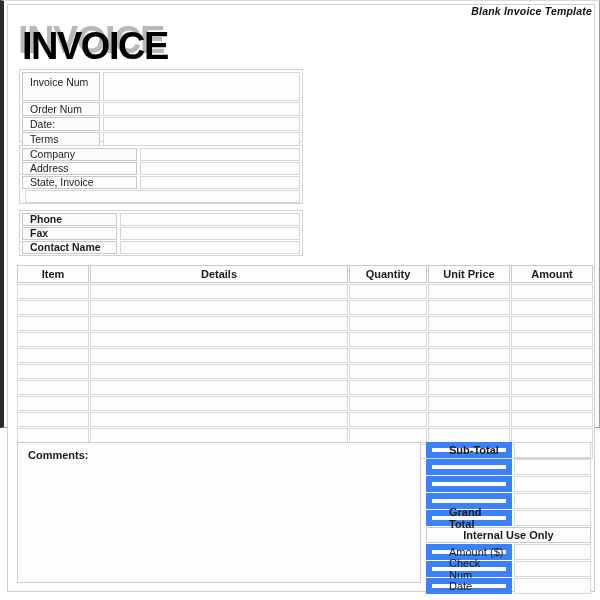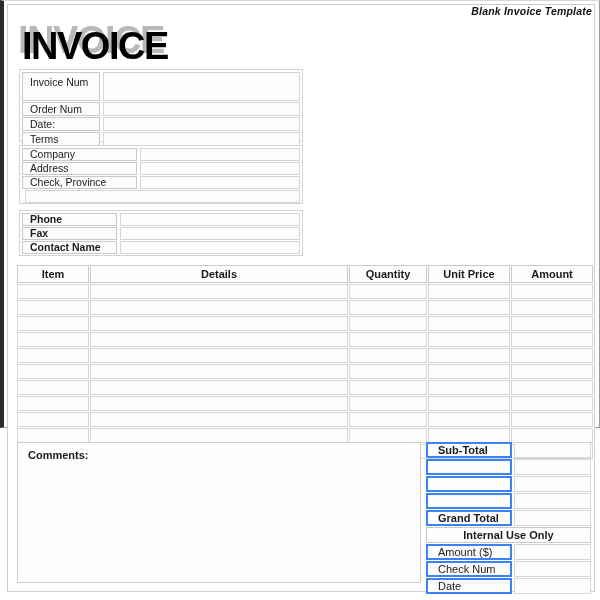--- a/index.html
+++ b/index.html
@@ -146,25 +146,25 @@
     font-size:11px; font-weight:bold; color:#1a1a1a;
     padding:6px 0 0 10px;
   }
 
   
   #totals{ position:absolute; left:418px; top:437px; width:165px; }
   .trow{ display:flex; margin-bottom:1px; }
   .tlab{
     box-sizing:border-box;
     width:86px; height:16px;
-    border:2px solid #3b82f6;
+    border:6px solid #3b82f6;
     background:#fdfdfd;
     font-size:11px; color:#1a1a1a;
     display:flex; align-items:center;
-    padding-left:10px;
+    padding-left:17px;
   }
   .tlab.bold{ font-weight:bold; }
   .tval{
     box-sizing:border-box;
     flex:1; height:16px; margin-left:2px;
     border:1px solid #d6d6d6;
     background:#fdfdfd;
   }
   .tfull{
     box-sizing:border-box;
@@ -214,21 +214,21 @@
     <div class="block" id="blk-company">
       <div class="brow">
         <div class="lab">Company</div>
         <div class="val"></div>
       </div>
       <div class="brow">
         <div class="lab">Address</div>
         <div class="val"></div>
       </div>
       <div class="brow">
-        <div class="lab">Check, Province</div>
+        <div class="lab">State, Invoice</div>
         <div class="val"></div>
       </div>
       <div class="brow">
         <div class="val"></div>
       </div>
     </div>
 
     <div class="block" id="blk-contact">
       <div class="brow">
         <div class="lab">Phone</div>

